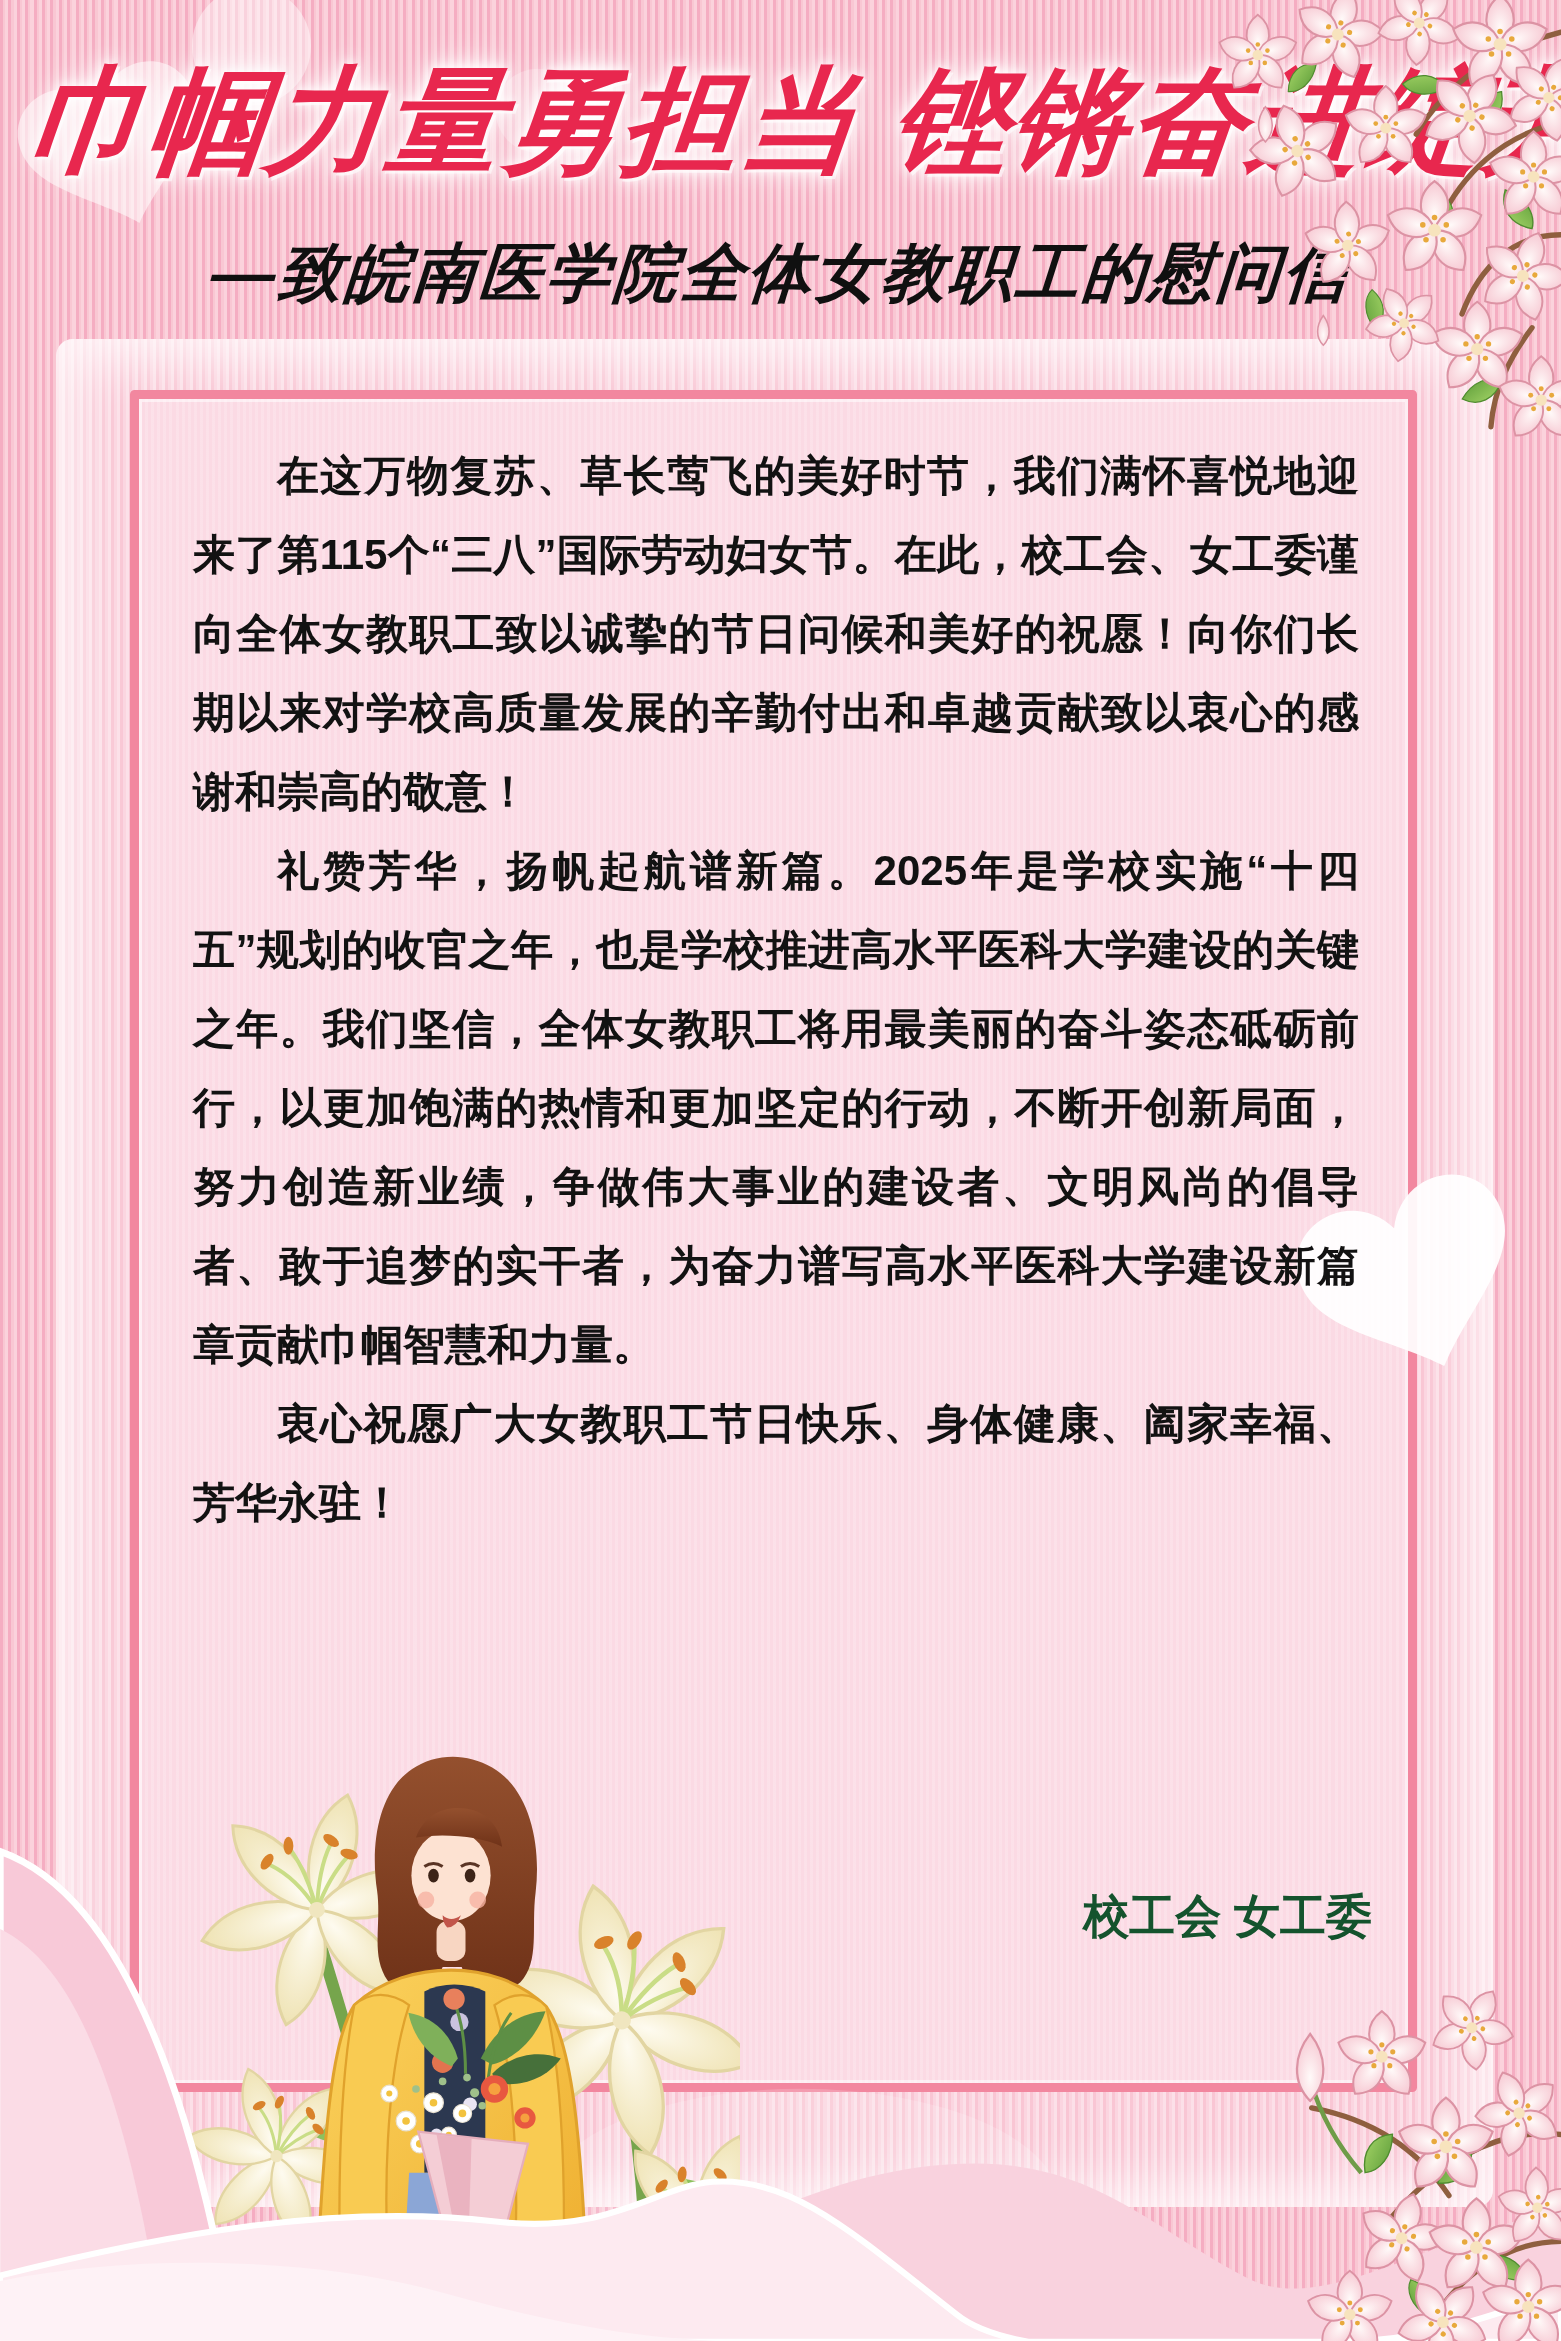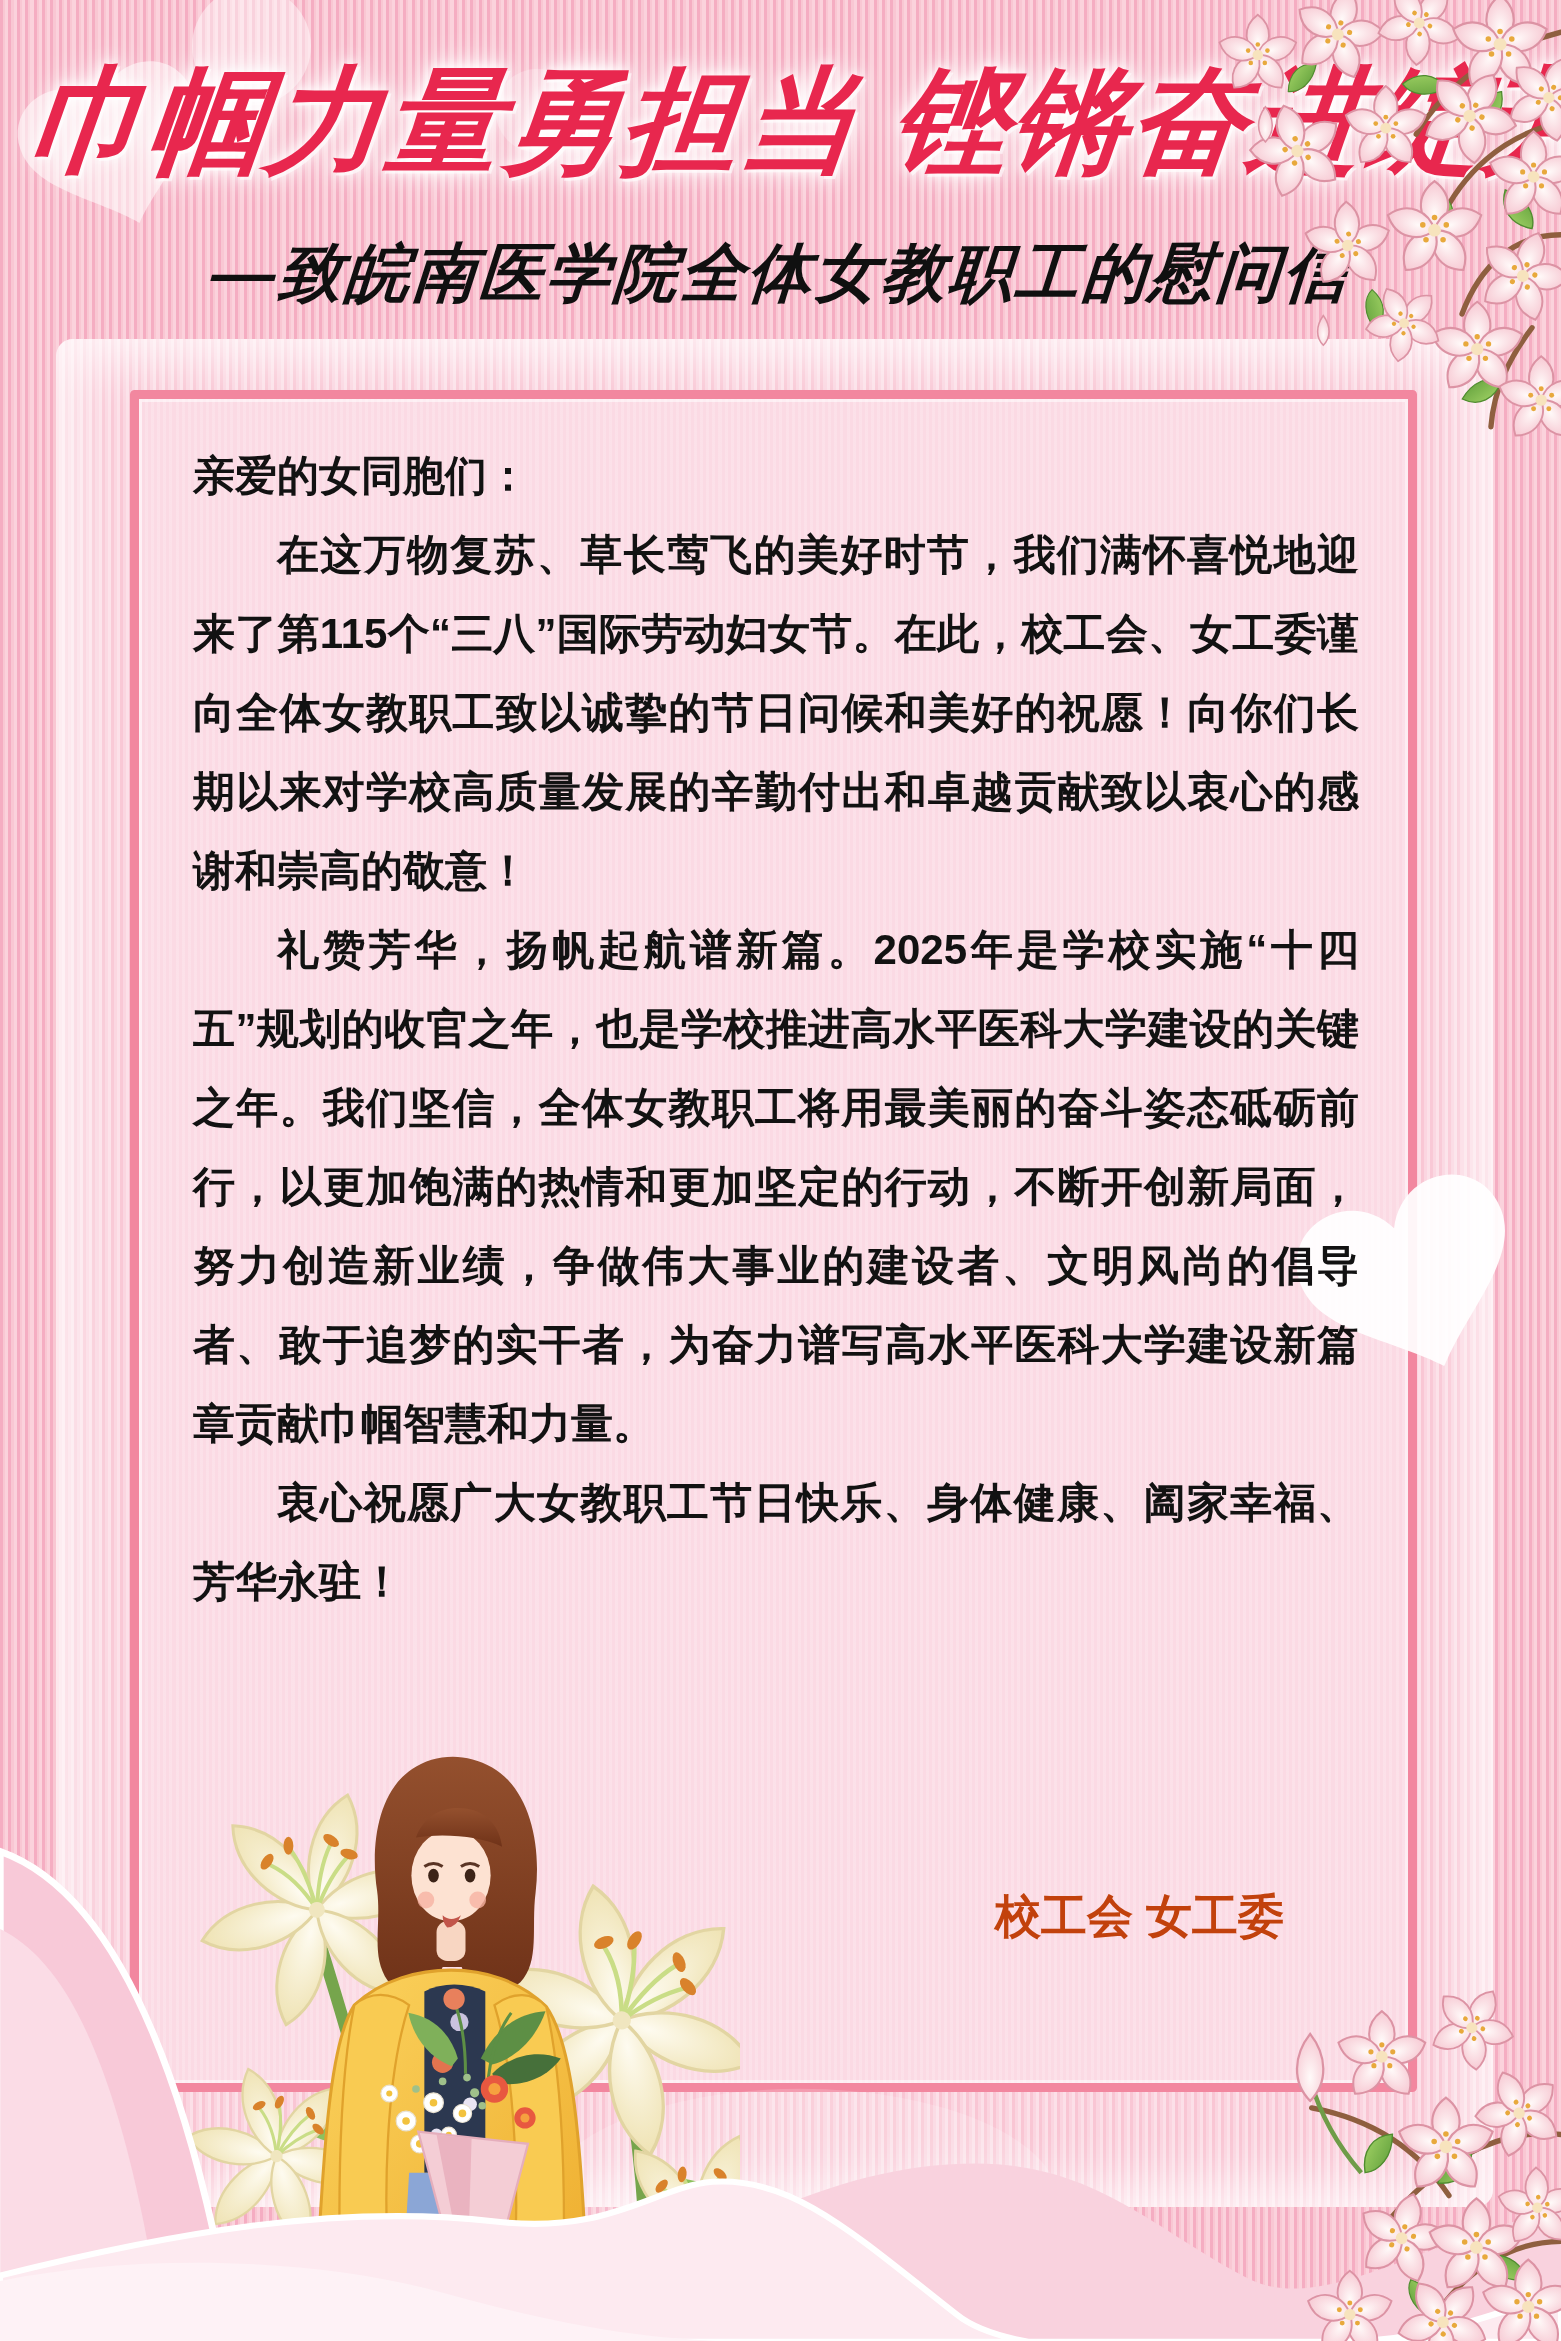--- a/index.html
+++ b/index.html
@@ -40,22 +40,22 @@
     color:#101010;white-space:nowrap;transform:skewX(-4deg);
   }
   .letter{
     left:193px;top:436px;width:1166px;
     font-size:42px;line-height:79px;color:#121212;font-weight:700;
     text-align:justify;text-justify:inter-ideograph;
   }
   .letter p{margin:0;}
   .letter p.para{text-indent:2em;}
   .signblock{
-    left:907px;top:1877px;width:465px;text-align:center;
-    color:#c2410c;font-weight:700;
+    left:907px;top:1877px;width:465px;text-align:right;
+    color:#14532d;font-weight:700;
   }
   .signblock .sig{font-size:46px;line-height:79px;}
   .signblock .date{font-size:46px;line-height:79px;margin-top:24.4px;}
   svg{display:block;}
 </style>
 </head>
 <body>
 
 <div class="abs bg"></div>
 
@@ -76,21 +76,20 @@
   </g>
   <g transform="translate(1845,1655) rotate(-20) scale(2.6)">
     <path d="M0,-18 C-14,-46 -54,-38 -54,-8 C-54,18 -20,34 0,56 C20,34 54,18 54,-8 C54,-38 14,-46 0,-18 Z" fill="#ffffff" opacity="0.92"></path>
   </g>
 </svg>
 
 <h1 class="abs title">巾帼力量勇担当 铿锵奋进绽芳华</h1>
 <h2 class="abs subtitle">—致皖南医学院全体女教职工的慰问信</h2>
 
 <div class="abs letter">
-  <p class="salutation">亲爱的女同胞们：</p>
   <p class="para">在这万物复苏、草长莺飞的美好时节，我们满怀喜悦地迎来了第115个“三八”国际劳动妇女节。在此，校工会、女工委谨向全体女教职工致以诚挚的节日问候和美好的祝愿！向你们长期以来对学校高质量发展的辛勤付出和卓越贡献致以衷心的感谢和崇高的敬意！</p>
   <p class="para">礼赞芳华，扬帆起航谱新篇。2025年是学校实施“十四五”规划的收官之年，也是学校推进高水平医科大学建设的关键之年。我们坚信，全体女教职工将用最美丽的奋斗姿态砥砺前行，以更加饱满的热情和更加坚定的行动，不断开创新局面，努力创造新业绩，争做伟大事业的建设者、文明风尚的倡导者、敢于追梦的实干者，为奋力谱写高水平医科大学建设新篇章贡献巾帼智慧和力量。</p>
   <p class="para">衷心祝愿广大女教职工节日快乐、身体健康、阖家幸福、芳华永驻！</p>
 </div>
 
 <div class="abs signblock">
   <div class="sig">校工会 女工委</div>
 </div>
 
 <svg class="abs" style="left:1174px;top:0" width="387" height="465" viewBox="0 0 508 610">

